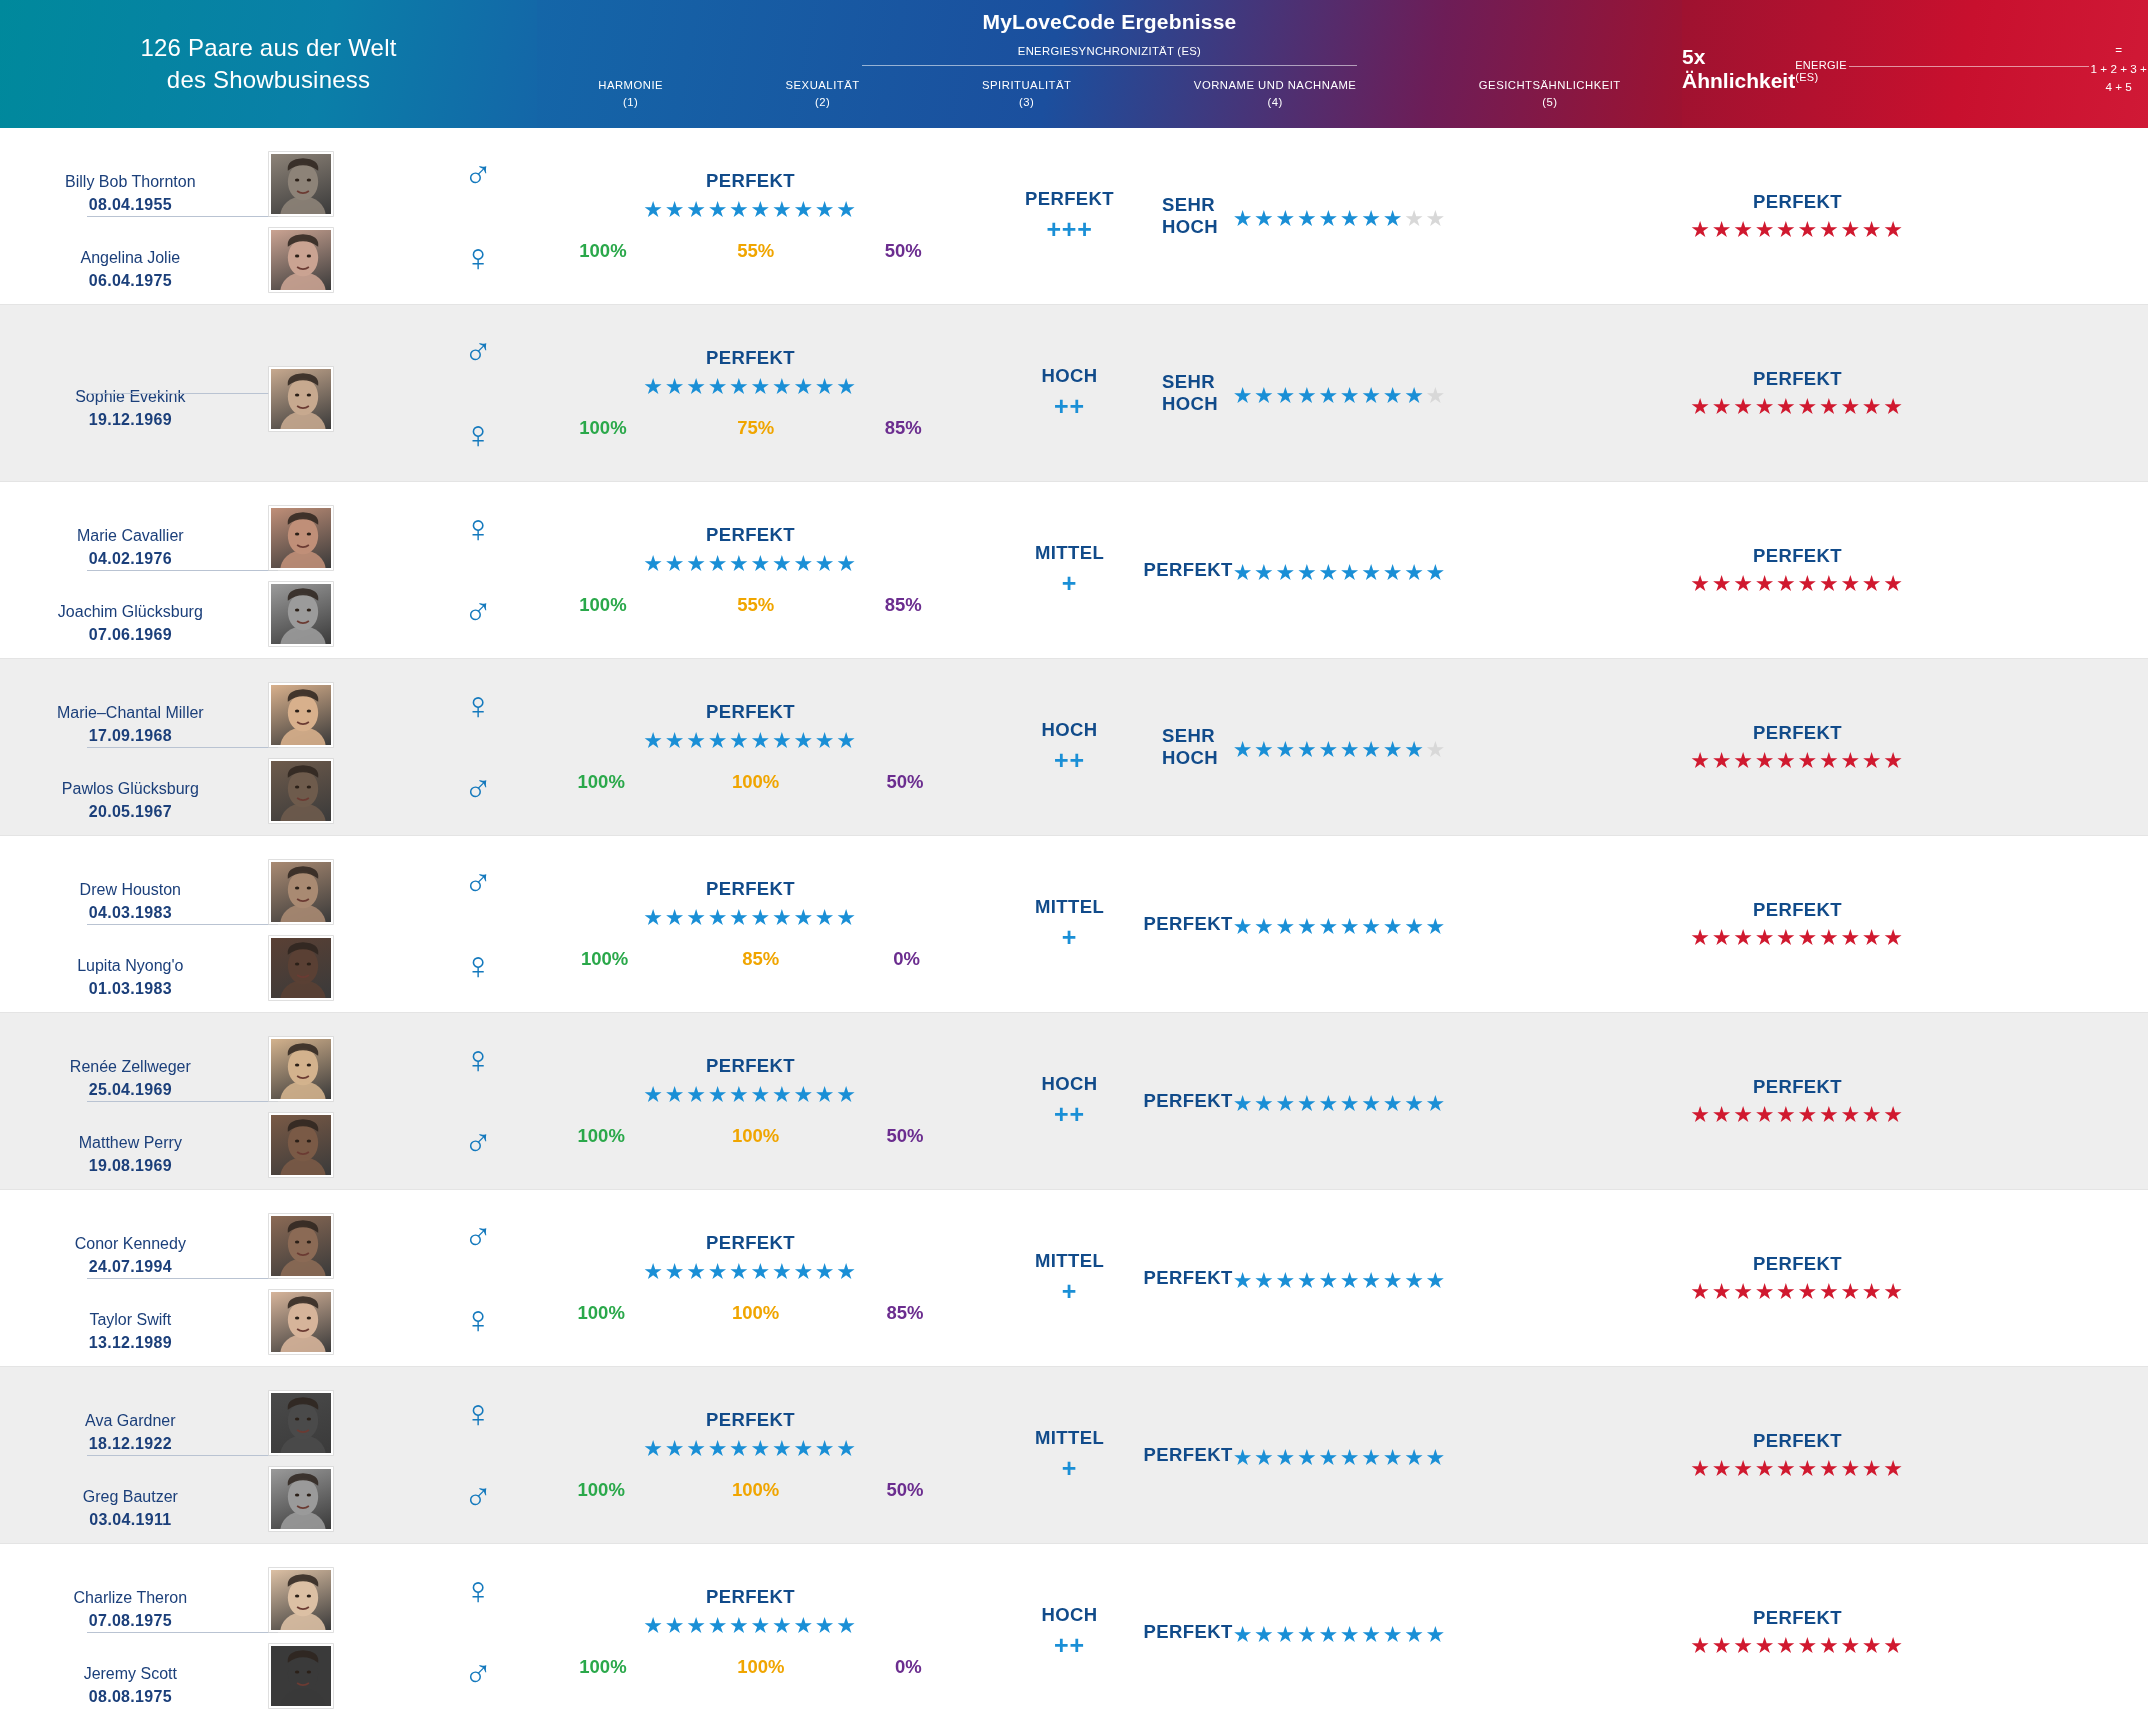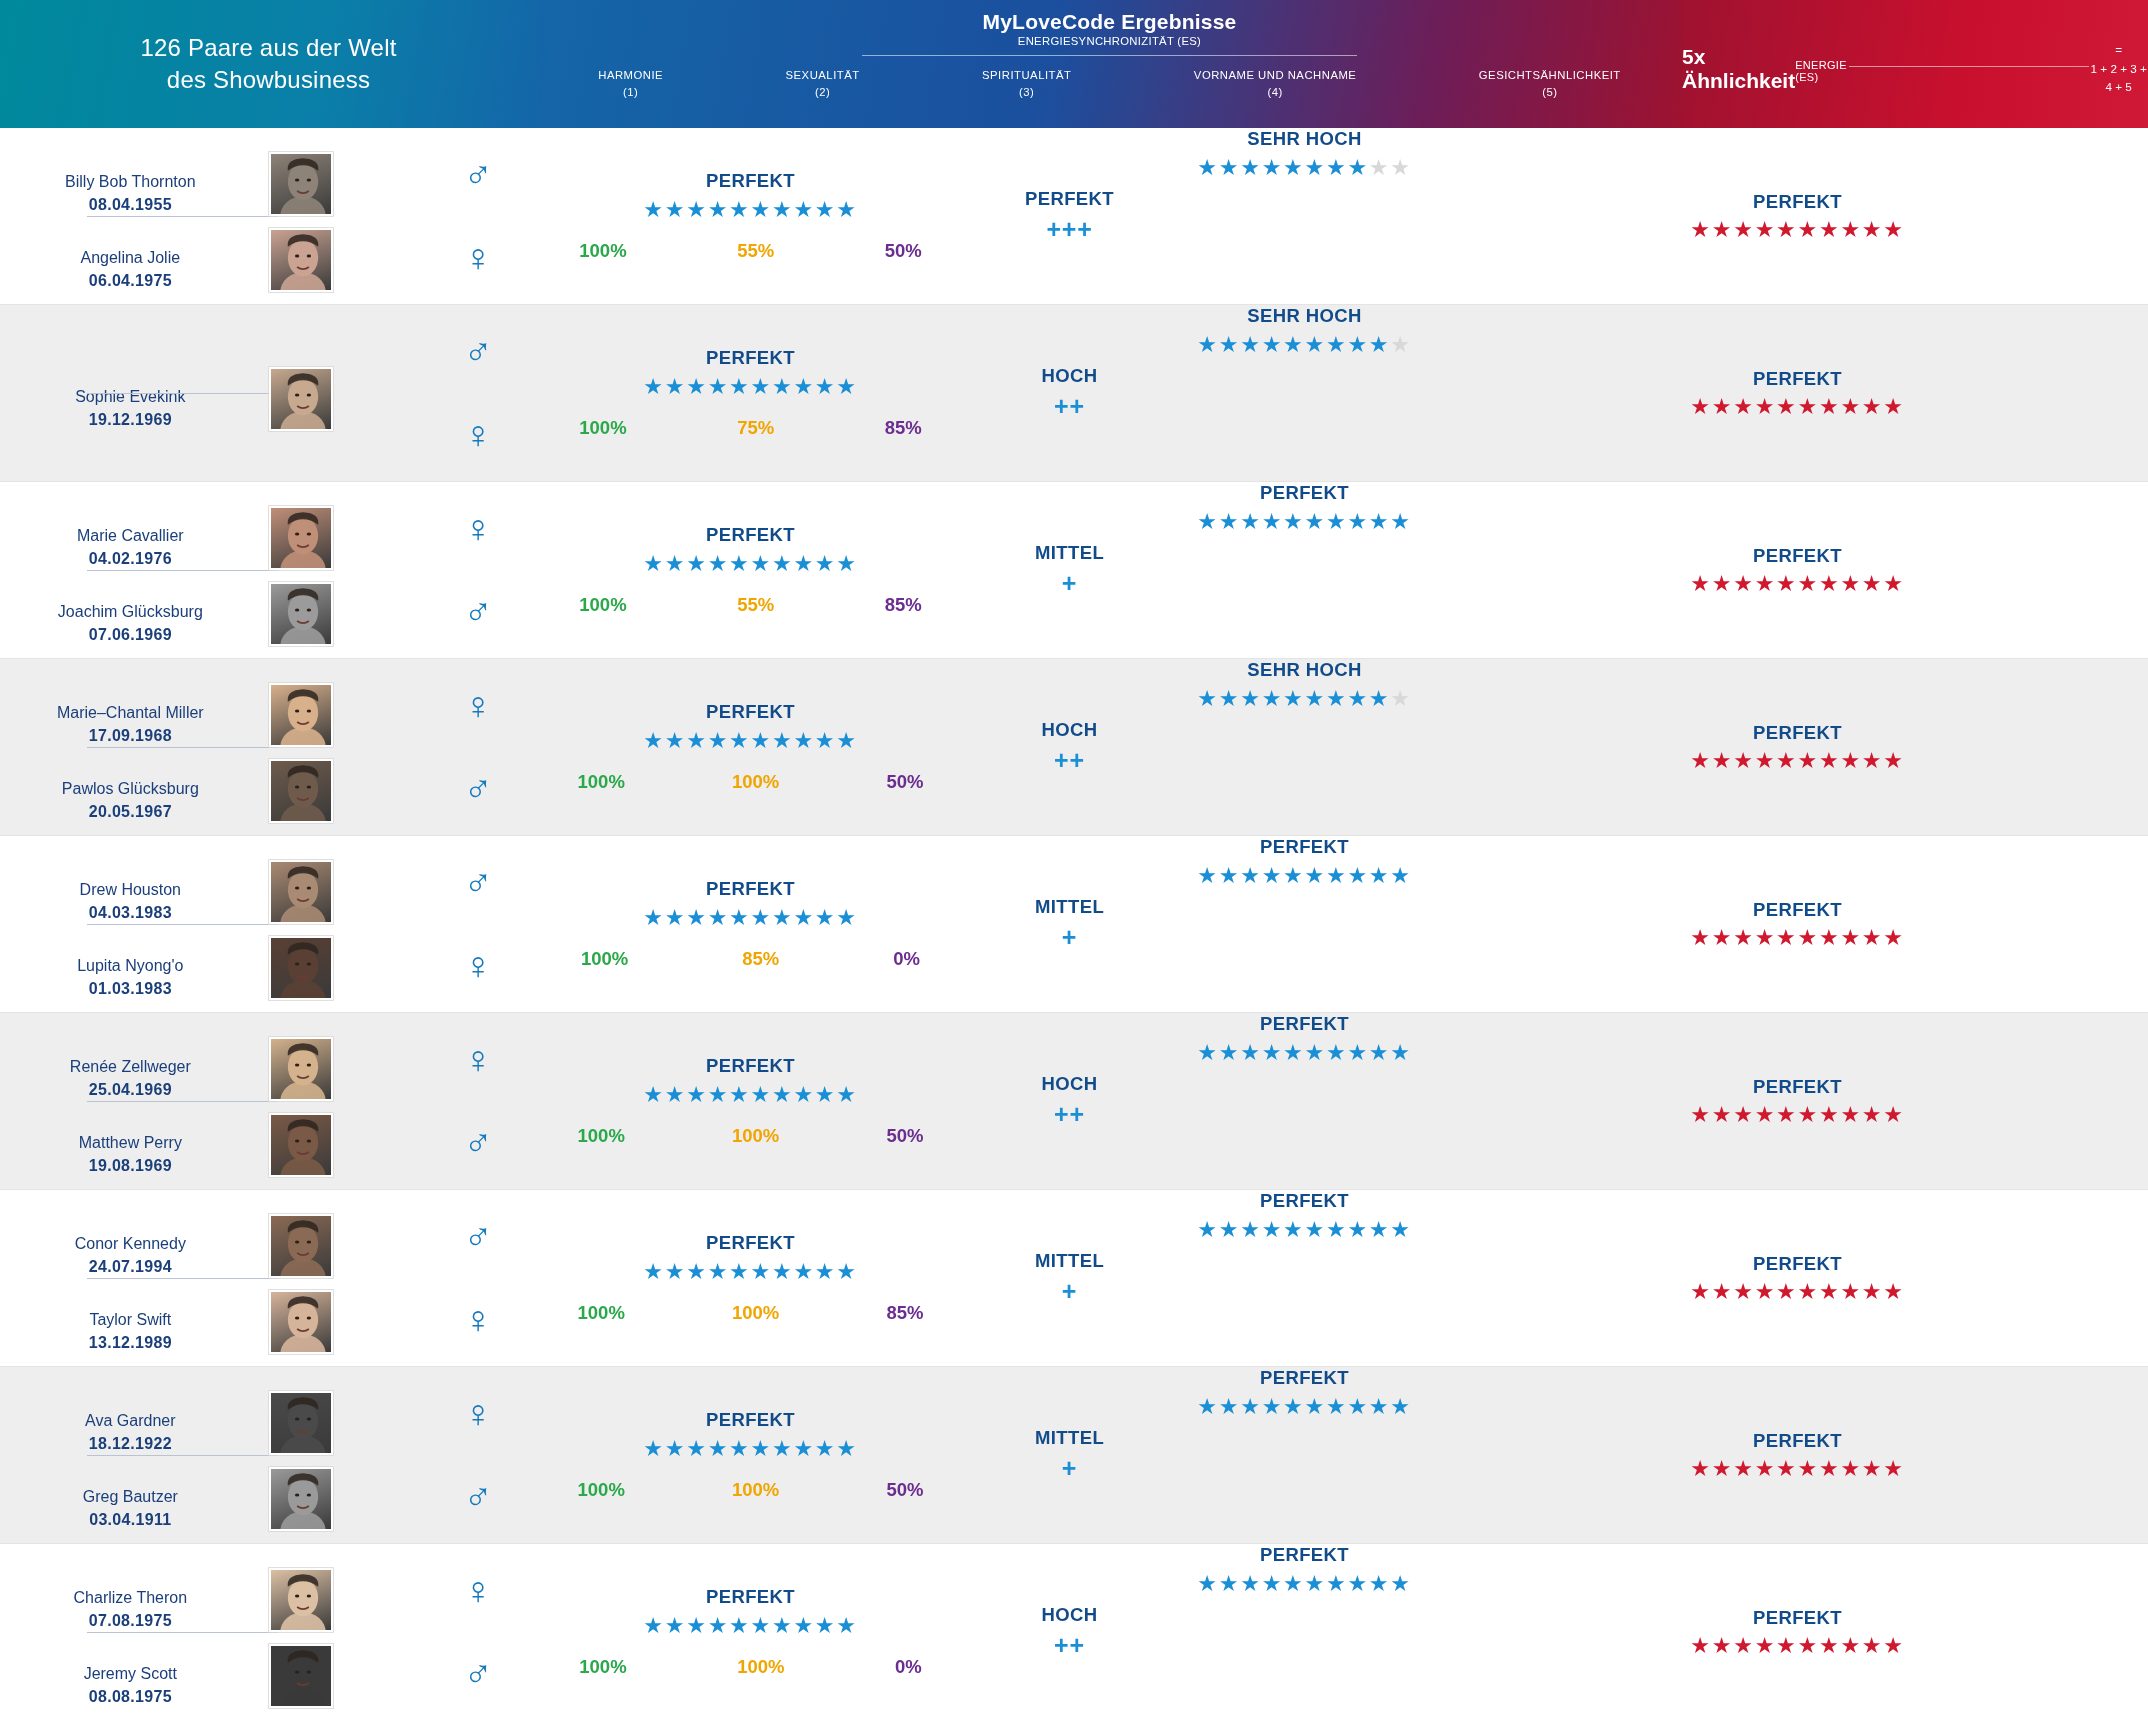--- a/index.html
+++ b/index.html
@@ -43,21 +43,21 @@
     position: relative;
   }
   .hdr-mid .m-title {
     font-size: 21px;
     font-weight: 700;
     letter-spacing: 0.2px;
   }
   .hdr-mid .m-sub {
     font-size: 11.3px;
     letter-spacing: 0.3px;
-    margin-top: 1px;
+    margin-top: 11px;
     font-weight: 400;
   }
   .hdr-mid .m-rule {
     width: 495px;
     height: 0.8px;
     background: rgba(255,255,255,.55);
     margin: 7.6px 0 11.7px 0;
   }
   .hdr-cols {
     display: flex;
@@ -202,23 +202,22 @@
     align-items: center;
     justify-content: center;
     color: #114b8a;
   }
   .c-name .lbl { font-size: 18.5px; font-weight: 700; letter-spacing: 0.4px; }
   .c-name .plus { font-size: 25px; font-weight: 700; color: #1a8fd6; margin-top: 5px; letter-spacing: 0.8px; }
 
   .c-face {
     width: 285px;
     display: flex;
-    flex-direction: column;
     align-items: center;
-    justify-content: flex-start;
+    justify-content: flex-end;
   }
   .c-face .lbl { color: #114b8a; font-size: 18.5px; font-weight: 700; letter-spacing: 0.4px; }
 
   .c-total {
     flex: 1;
     display: flex;
     flex-direction: column;
     align-items: center;
     justify-content: center;
   }

